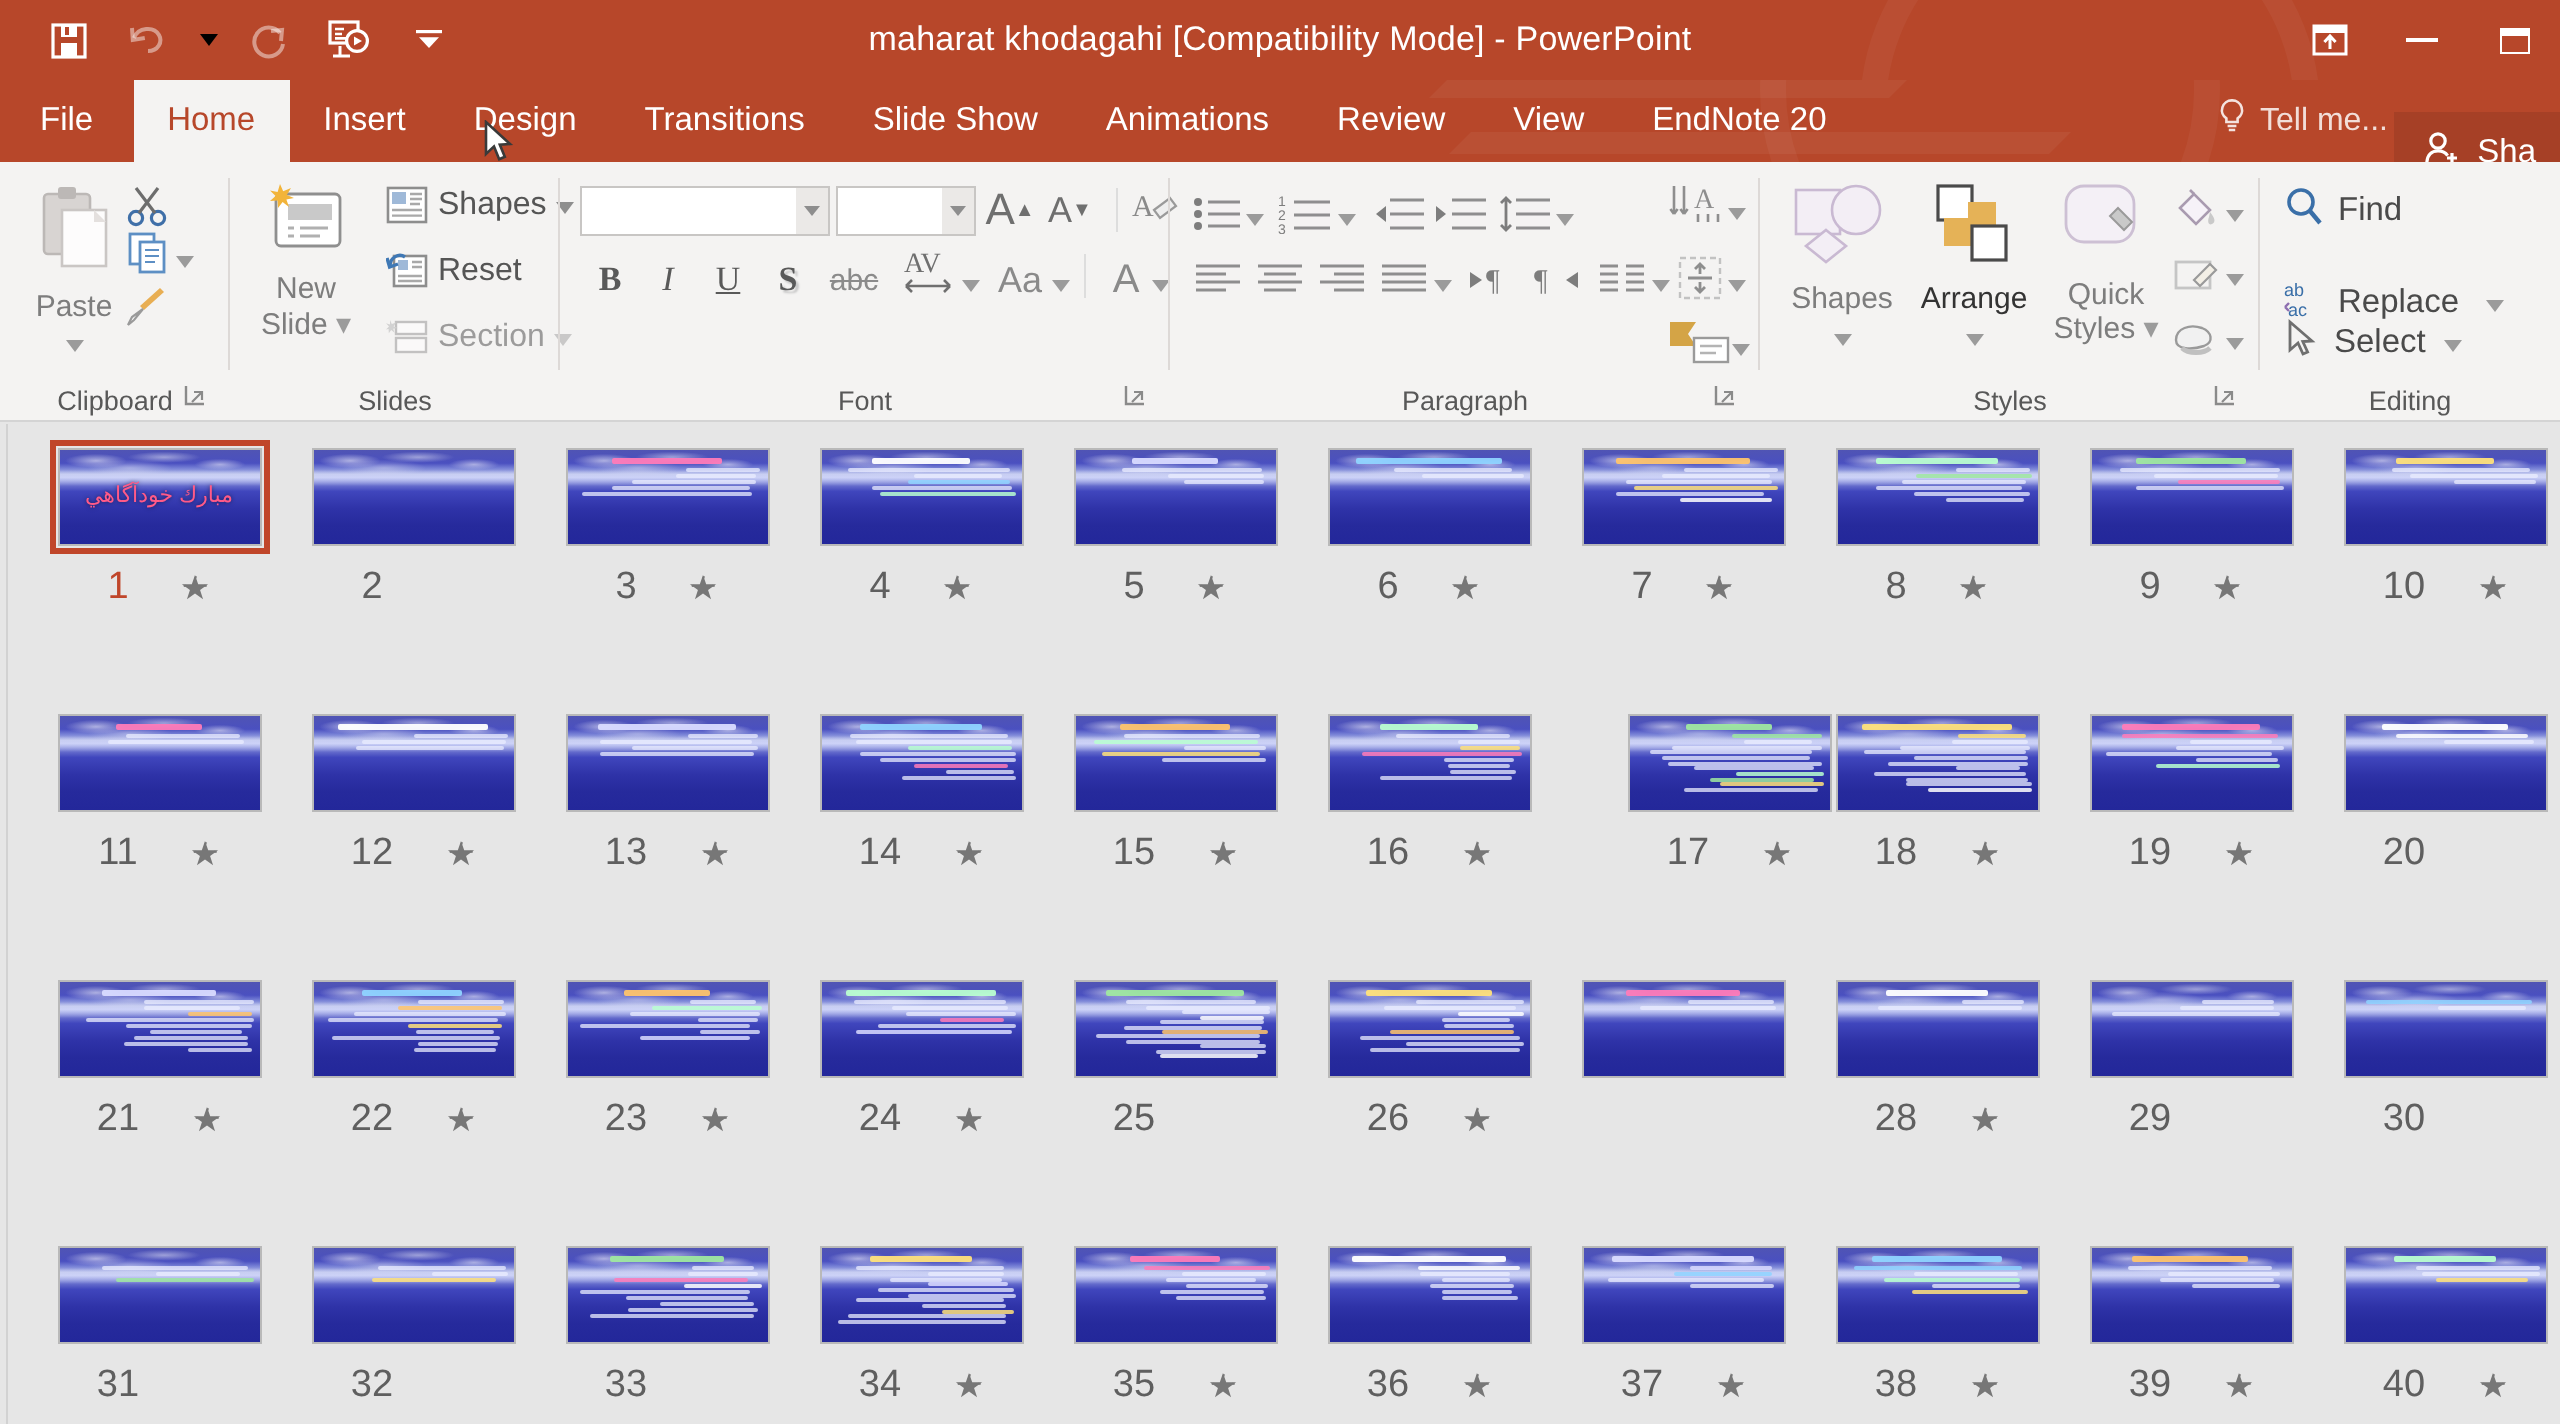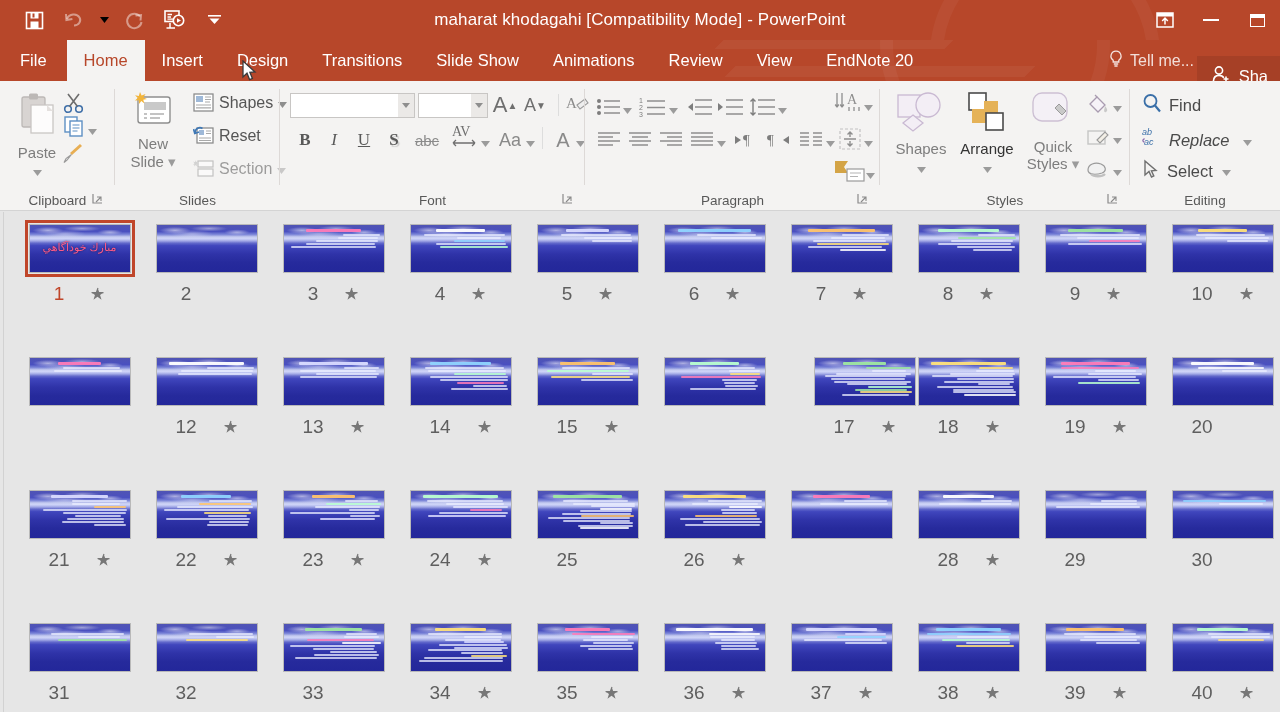--- a/index.html
+++ b/index.html
@@ -732,21 +732,21 @@
     <div class="rgroup" style="left:1130px; width:150px;">
       <div style="position:absolute; left:12px; top:12px; display:flex; align-items:center; gap:7px;justify-content:flex-end;">
         <span>
           <svg width="20" height="20" viewBox="0 0 20 20" fill="none">
             <circle cx="8.5" cy="8" r="6" stroke="#3a6fa8" stroke-width="1.8"></circle>
             <path d="M13 12.5 L18 18.5" stroke="#3a6fa8" stroke-width="2.2"></path>
           </svg>
         </span>
         <span style="font-size:16.5px; color:#4a4a4a;">Find</span>
       </div>
-      <div style="position:absolute; left:12px; top:45px; display:flex; align-items:flex-end; gap:7px;font-style:italic;">
+      <div style="position:absolute; left:12px; top:58px; display:flex; align-items:center; gap:7px;">
         <span>
           <svg width="20" height="20" viewBox="0 0 20 20" fill="none">
             <text x="0" y="9" font-size="9" fill="#3a6fa8" font-family="Liberation Sans, sans-serif">ab</text>
             <text x="2" y="19" font-size="9" fill="#3a6fa8" font-family="Liberation Sans, sans-serif">ac</text>
             <path d="M0.5 14.5 L2.5 12.5 M0.5 14.5 L2.5 16.5" stroke="#8e6fb0" stroke-width="1.2" fill="none"></path>
           </svg>
         </span>
         <span style="font-size:16.5px; color:#4a4a4a;">Replace</span>
         <span style="margin-left:6px;">
           <svg width="9" height="6" viewBox="0 0 9 6">
@@ -986,20 +986,27 @@
           <div class="thumb-wrap">
             <div class="thumb">
               <div class="clouds"></div>
               <div class="glow"></div>
               <div class="lines">
                 <div class="ttl" style="width: 42.6037%; left: 28.6981%; top: 9%; background: rgb(255, 123, 184);"></div>
                 <div class="ln" style="width: 57.6134%; right: 9.11241%; top: 20%; background: rgba(235, 238, 255, 0.88);"></div>
                 <div class="ln" style="width: 68.2916%; right: 7.3261%; top: 26.2%; background: rgba(235, 238, 255, 0.88);"></div>
               </div>
             </div>
+          </div>
+          <div class="caption">
+            <span class="slide-num">11</span>
+            <span class="star"><svg width="15" height="15" viewBox="0 0 16 16">
+                <path d="M8 0.5 L9.7 5.4 L15 5.4 L10.7 8.5 L12.3 13.5 L8 10.4 L3.7 13.5 L5.3 8.5 L1 5.4 L6.3 5.4 Z" fill="#777"></path>
+                <path d="M8 2.8 L8.6 1.2 M3.4 6.2 L2 6.4 M12.8 6.2 L14.2 6.4" stroke="#777" stroke-width="1"></path>
+              </svg></span>
           </div>
         </div>
         <div class="cell" style="left: 143px; top: 141px;">
           <div class="thumb-wrap">
             <div class="thumb">
               <div class="clouds"></div>
               <div class="glow"></div>
               <div class="lines">
                 <div class="ttl" style="width: 74.3683%; left: 12.8159%; top: 9%; background: rgb(255, 255, 255);"></div>
                 <div class="ln" style="width: 46.3675%; right: 2.83261%; top: 20%; background: rgba(235, 238, 255, 0.88);"></div>
@@ -1097,20 +1104,27 @@
                 <div class="ln" style="width: 56.3839%; right: 9.71341%; top: 20%; background: rgba(235, 238, 255, 0.88);"></div>
                 <div class="ln" style="width: 30.6925%; right: 4.48882%; top: 26.2%; background: rgba(235, 238, 255, 0.88);"></div>
                 <div class="ln" style="width: 30.8459%; right: 4.1346%; top: 32.4%; background: rgb(255, 226, 122);"></div>
                 <div class="ln" style="width: 79.761%; right: 3.98409%; top: 38.6%; background: rgb(255, 123, 184);"></div>
                 <div class="ln" style="width: 35.3543%; right: 7.37061%; top: 44.8%; background: rgba(235, 238, 255, 0.88);"></div>
                 <div class="ln" style="width: 30.5425%; right: 9.6275%; top: 51%; background: rgba(235, 238, 255, 0.88);"></div>
                 <div class="ln" style="width: 33.2423%; right: 6.0881%; top: 57.2%; background: rgba(235, 238, 255, 0.88);"></div>
                 <div class="ln" style="width: 66.3703%; right: 8.08573%; top: 63.4%; background: rgba(235, 238, 255, 0.88);"></div>
               </div>
             </div>
+          </div>
+          <div class="caption">
+            <span class="slide-num">16</span>
+            <span class="star"><svg width="15" height="15" viewBox="0 0 16 16">
+                <path d="M8 0.5 L9.7 5.4 L15 5.4 L10.7 8.5 L12.3 13.5 L8 10.4 L3.7 13.5 L5.3 8.5 L1 5.4 L6.3 5.4 Z" fill="#777"></path>
+                <path d="M8 2.8 L8.6 1.2 M3.4 6.2 L2 6.4 M12.8 6.2 L14.2 6.4" stroke="#777" stroke-width="1"></path>
+              </svg></span>
           </div>
         </div>
         <div class="cell" style="left: 801px; top: 141px;">
           <div class="thumb-wrap">
             <div class="thumb">
               <div class="clouds"></div>
               <div class="glow"></div>
               <div class="lines">
                 <div class="ttl" style="width: 43.1911%; left: 28.4044%; top: 9%; background: rgb(159, 232, 160);"></div>
                 <div class="ln" style="width: 45.138%; right: 3.43361%; top: 20%; background: rgb(159, 232, 160);"></div>

